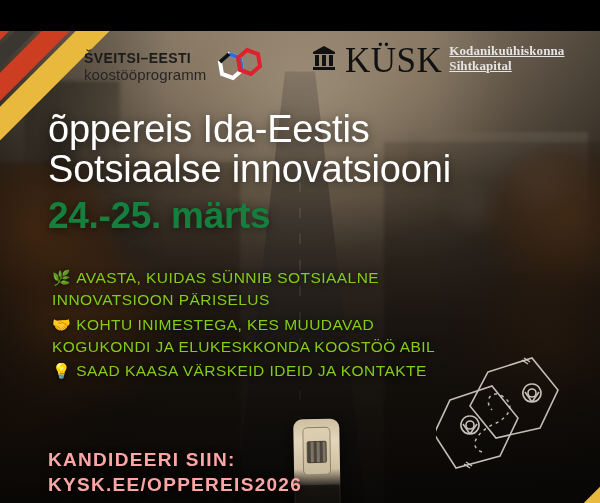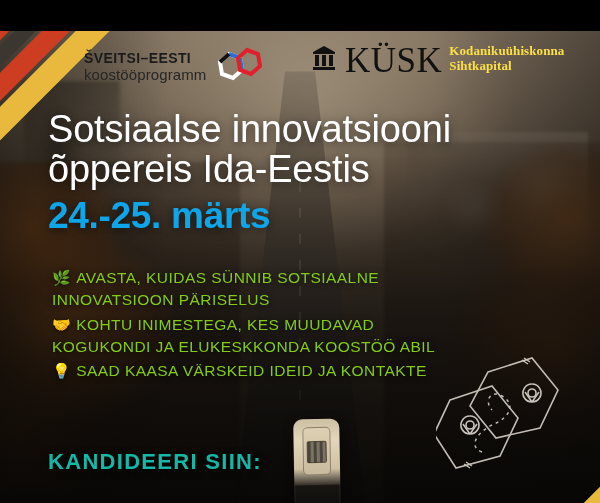--- a/index.html
+++ b/index.html
@@ -159,50 +159,50 @@
     position: absolute; left: 310px; top: 12px;
     display: flex; align-items: flex-start; gap: 7px;
   }
   .kusk-word {
     font-family: "Liberation Serif", serif;
     font-size: 35px; color: #111; line-height: 1;
     letter-spacing: .5px;
   }
   .kusk-sub {
     font-family: "Liberation Serif", serif;
-    font-weight: 700; font-size: 13px; color: #fde047;
-    line-height: 1.18; letter-spacing: .1px;
+    font-weight: 700; font-size: 13px; color: #e5e5e5;
+    line-height: 1.18; letter-spacing: .1px; text-decoration: underline;
   }
 
   
   .headline {
     position: absolute; left: 48px; top: 78px; width: 512px;
     font-size: 38px; font-weight: 400; color: #ffffff;
     line-height: 1.06; letter-spacing: -.2px;
     text-shadow: 0 2px 10px rgba(0,0,0,.55);
   }
   .dateline {
     position: absolute; left: 48px; top: 166px;
-    font-size: 37px; font-weight: 700; color: #0ea5e9;
+    font-size: 37px; font-weight: 700; color: #15803d;
     letter-spacing: -.3px; line-height: 1;
     text-shadow: 0 2px 10px rgba(0,0,0,.6);
   }
   .bullets {
     position: absolute; left: 52px; top: 236px; width: 400px;
   }
   .bullet {
     font-size: 15.5px; color: #84cc16; letter-spacing: .45px;
     line-height: 1.44; text-transform: uppercase;
     text-shadow: 0 1px 6px rgba(0,0,0,.7);
     margin-bottom: 2px;
   }
   .bullet .emo { font-size: 15px; margin-right: 5px; }
   .cta {
     position: absolute; left: 48px; top: 416px;
-    font-size: 22px; font-weight: 700; color: #14b8a6;
+    font-size: 19px; font-weight: 700; color: #fca5a5;
     letter-spacing: 1.3px; line-height: 1.32;
     text-shadow: 0 2px 8px rgba(0,0,0,.8);
   }
 
   
   .deco { position: absolute; right: 14px; bottom: 48px; width: 150px; height: 130px; opacity: .88; }
 </style>
 </head>
 <body>
 
@@ -279,22 +279,22 @@
       </svg>
       <div class="kusk-word">KÜSK</div>
       <div>
         <div class="kusk-sub">Kodanikuühiskonna</div>
         <div class="kusk-sub">Sihtkapital</div>
       </div>
     </div>
   </div>
 
   <div class="headline">
+    <div>õppereis Ida-Eestis</div>
     <div>Sotsiaalse innovatsiooni</div>
-    <div>õppereis Ida-Eestis</div>
   </div>
 
   <div class="dateline">24.-25. märts</div>
 
   <div class="bullets">
     <div class="bullet">
       <span class="emo">🌿</span><span>AVASTA, KUIDAS SÜNNIB SOTSIAALNE INNOVATSIOON PÄRISELUS</span>
     </div>
     <div class="bullet">
       <span class="emo">🤝</span><span>KOHTU INIMESTEGA, KES MUUDAVAD KOGUKONDI JA ELUKESKKONDA KOOSTÖÖ ABIL</span>
@@ -319,15 +319,16 @@
         <path d="M34,60 a9,9 0 1,1 -0.1,0 M34,78 L27,68 M34,78 L41,68"></path>
         <circle cx="34" cy="69" r="4"></circle>
         <path d="M86,4 L92,8 M88,2 L94,6" stroke-width="1.4"></path>
         <path d="M28,108 L34,112 M30,106 L36,110" stroke-width="1.4"></path>
       </g>
     </svg>
   </div>
 
   <div class="cta">
     <div>KANDIDEERI SIIN:</div>
+    <div>KYSK.EE/OPPEREIS2026</div>
   </div>
 
 </div>
 
 </body></html>

